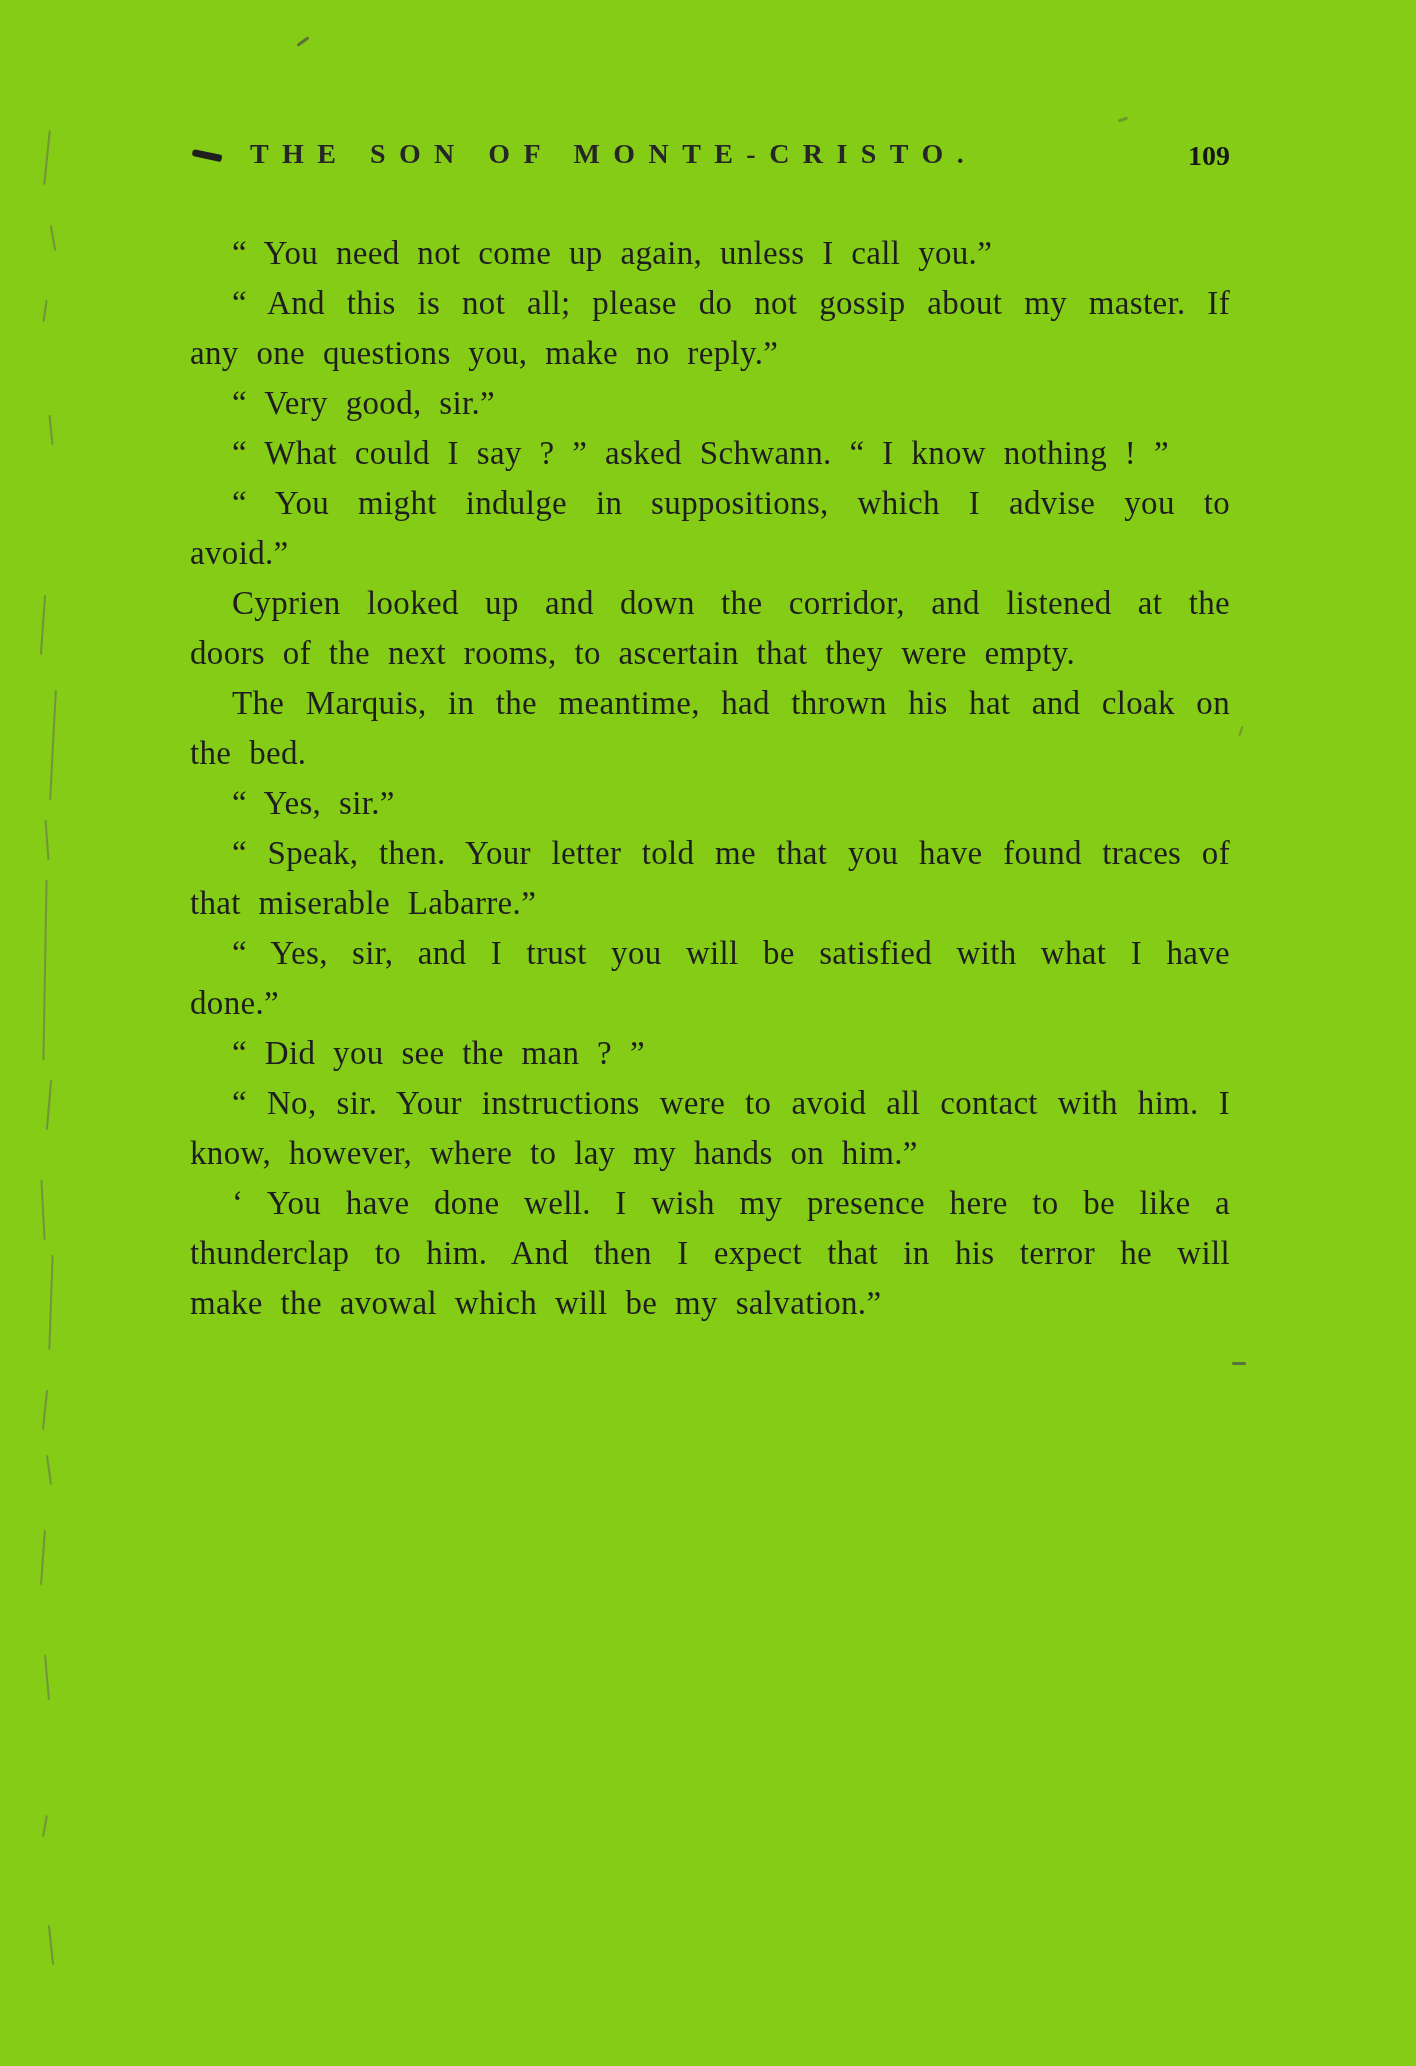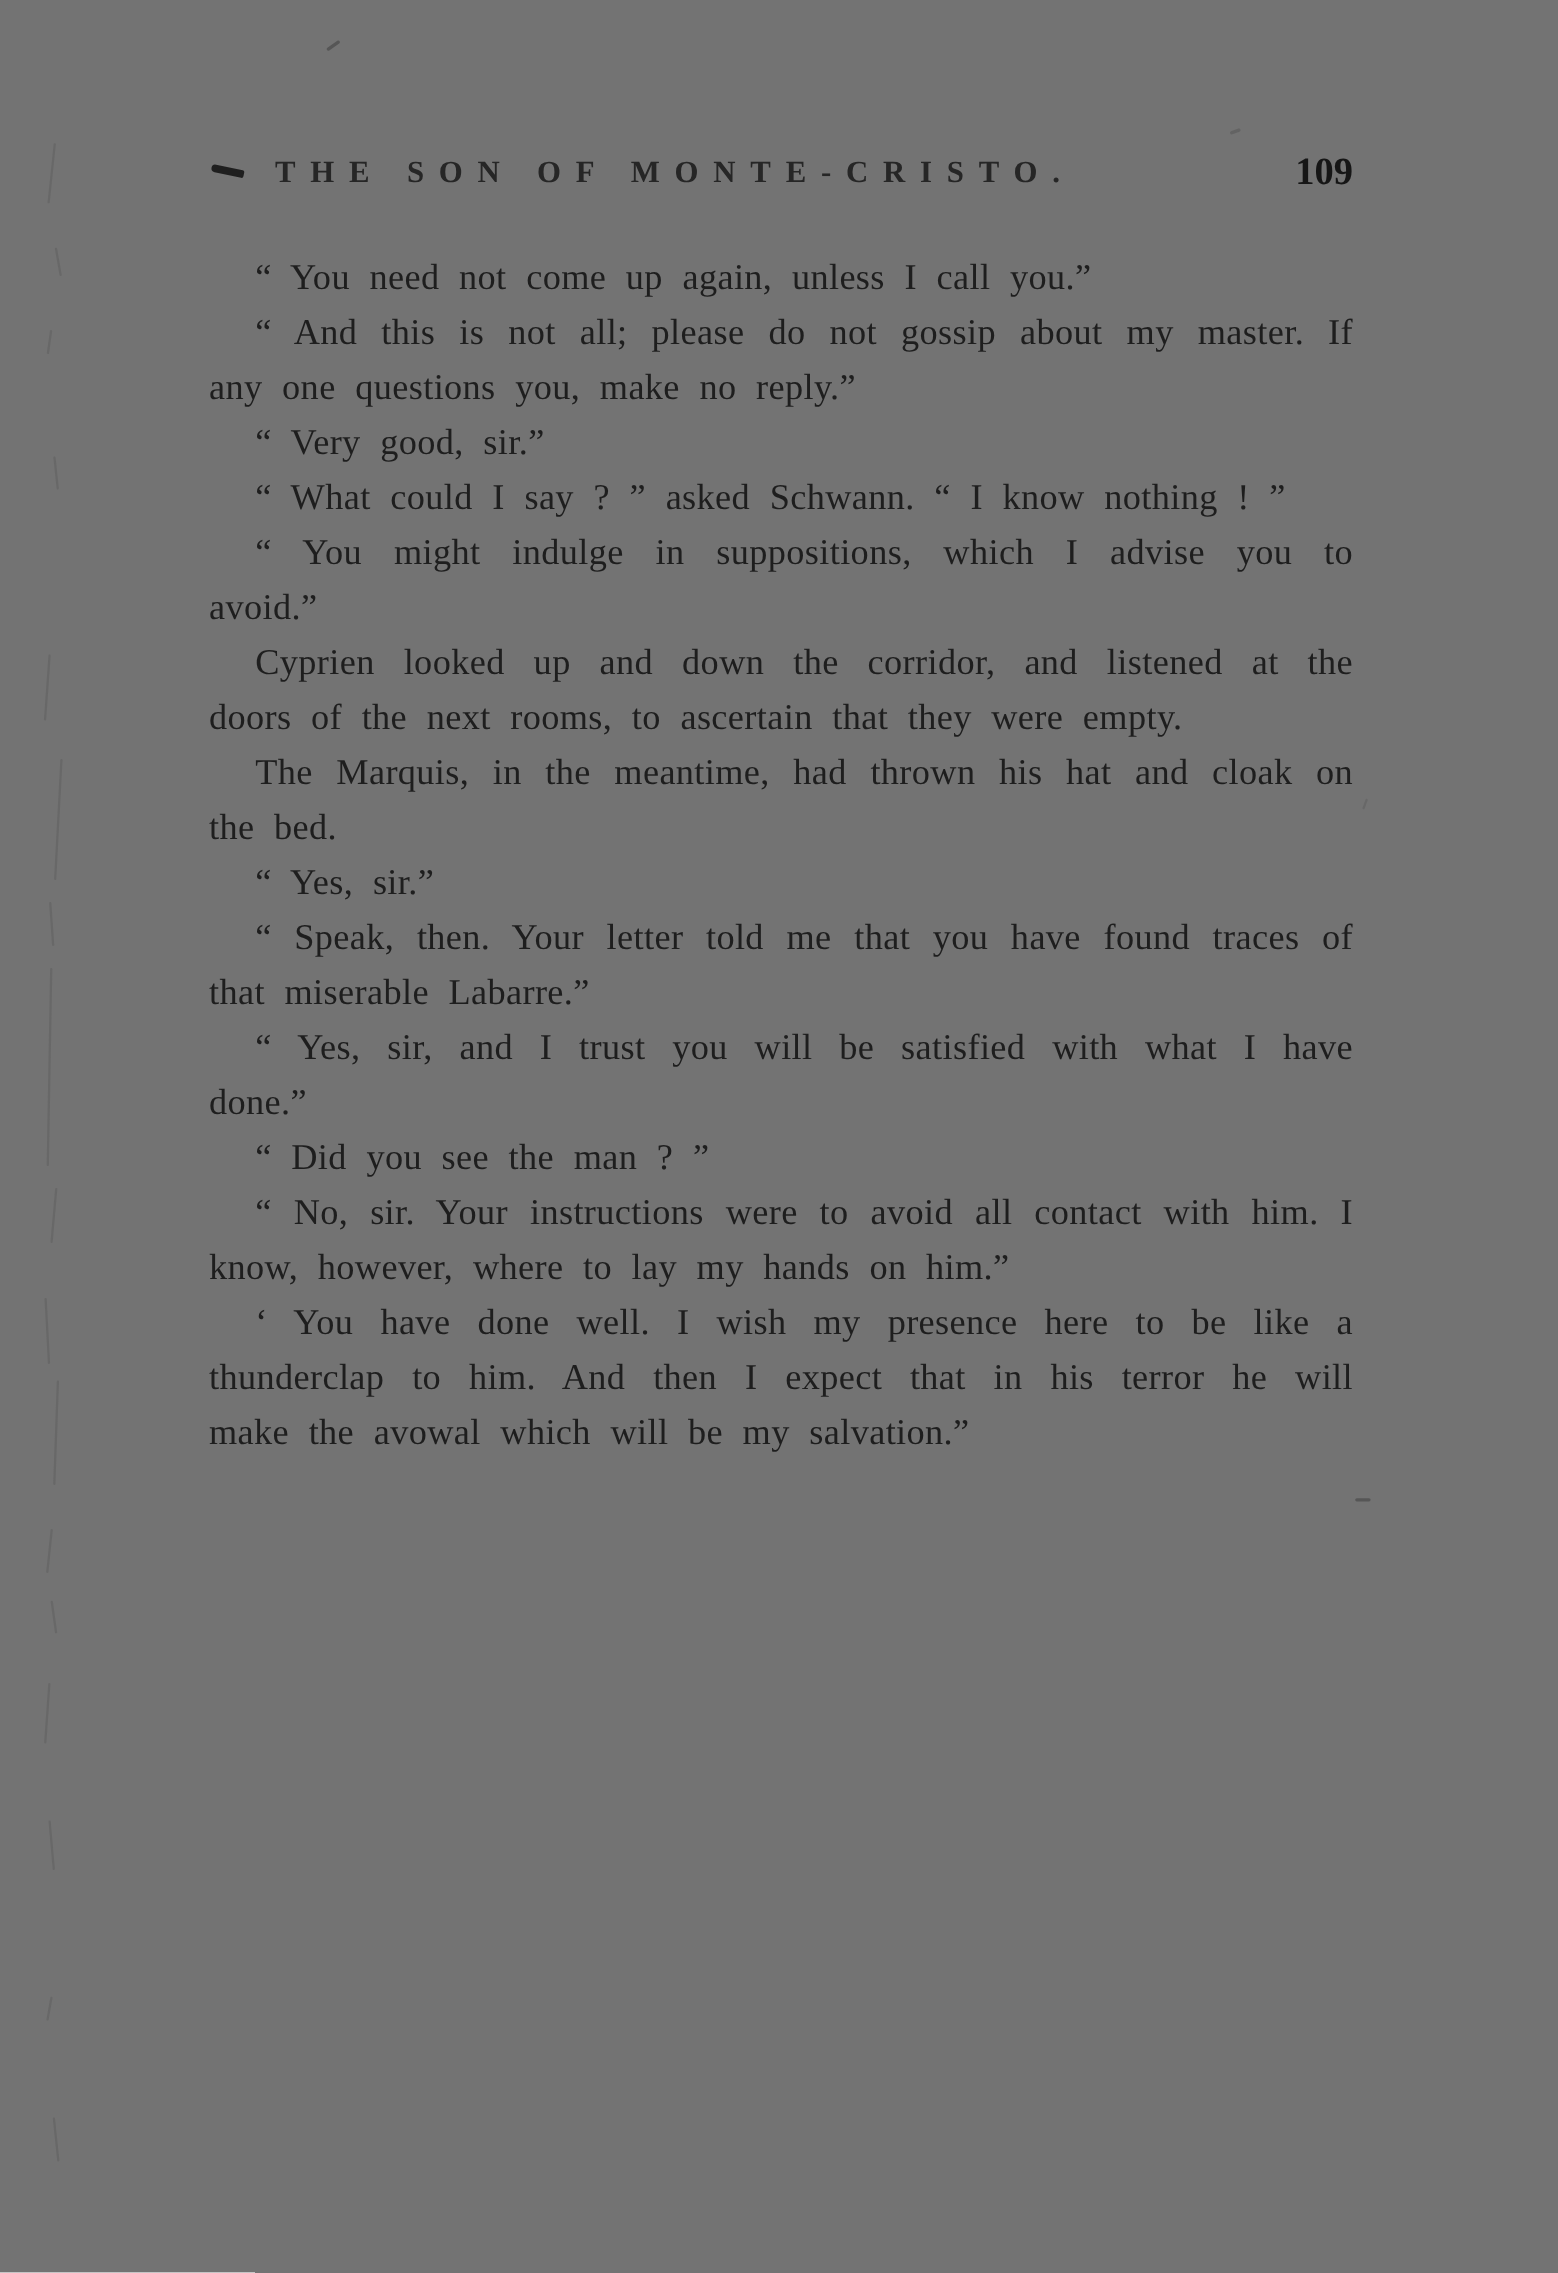--- a/index.html
+++ b/index.html
@@ -1,21 +1,21 @@
 <!DOCTYPE html>
 <html><head>
 <meta charset="utf-8">
 <style>
   * { margin:0; padding:0; box-sizing:border-box; }
   html, body { background:#ffffff; }
   .sheet {
     position:relative;
     width:1416px;
     height:2066px;
-    background:#737373;
+    background:#84cc16;
     overflow:hidden;
     font-family:"Liberation Serif","DejaVu Serif",serif;
     color:#1c1c1c;
   }
   .page-header {
     position:absolute;
     top:138px;
     left:190px;
     width:1040px;
     display:flex;
@@ -24,21 +24,21 @@
   }
   .running-title {
     font-size:28px;
     font-weight:700;
     letter-spacing:0.48em;
     color:#262626;
     white-space:nowrap;
     padding-left:60px;
   }
   .page-number {
-    font-size:35px;
+    font-size:28px;
     font-weight:700;
     color:#161616;
     line-height:1;
   }
   .body-text {
     position:absolute;
     top:228px;
     left:190px;
     width:1040px;
     font-size:33px;

